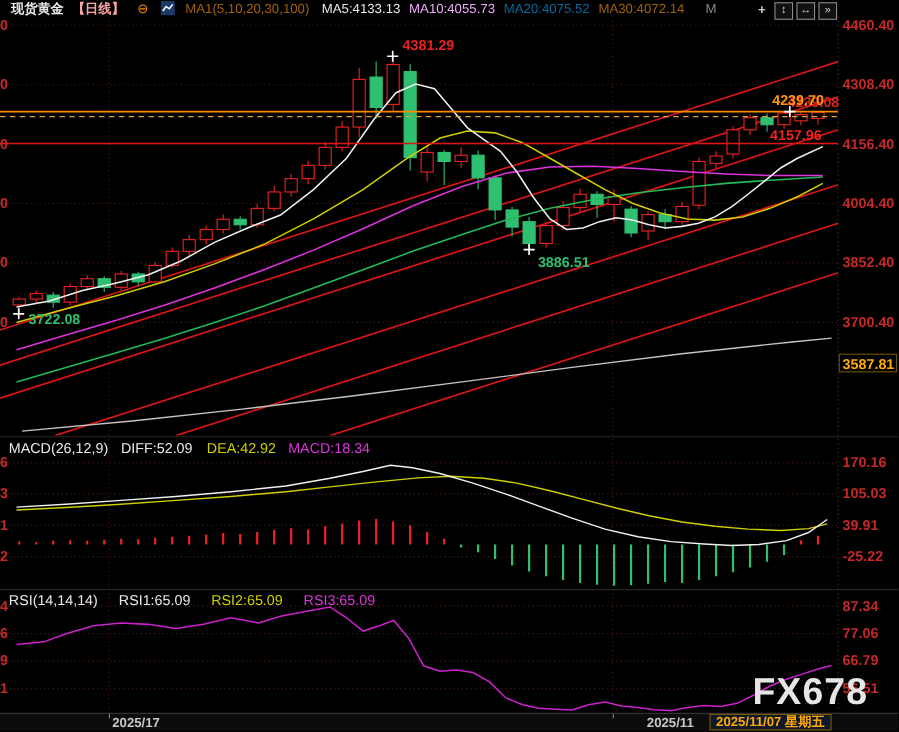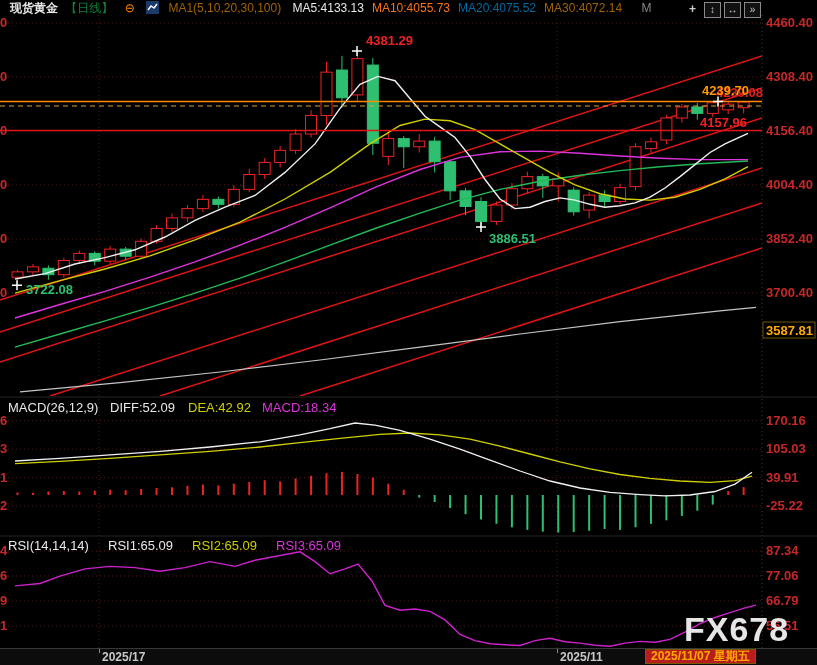--- a/index.html
+++ b/index.html
@@ -2,55 +2,55 @@
 <html><head>
 <meta charset="utf-8">
 <style>
   html,body{margin:0;padding:0;background:#000;}
   #app{position:relative;width:817px;height:665px;background:#000;overflow:hidden;
        font-family:"Liberation Sans",sans-serif;}
   #header{position:absolute;left:10px;top:0;height:16px;line-height:16px;font-size:12px;
           color:#ddd;white-space:nowrap;z-index:30;}
   #header span{margin-right:8px;}
   .sym{color:#e8e8e8;font-weight:bold;}
-  .period{color:#15803d;font-weight:normal;margin-left:-4px;}
+  .period{color:#fca5a5;font-weight:bold;margin-left:-4px;}
   .minicon{color:#ff8800;font-size:12px;}
   .masettings{color:#a16207;}
   .mode{color:#888;}
   #ctypeicon{display:inline-block;vertical-align:-2px;margin-right:6px;}
   #toolbar{position:absolute;right:56px;top:2px;z-index:30;display:flex;gap:3px;}
   .tool{width:15px;height:14px;border:1px solid #8a8a8a;color:#cfcfcf;font-size:10px;
         line-height:13px;text-align:center;background:#111;cursor:pointer;}
   .tool.nobox{border-color:transparent;background:transparent;font-weight:bold;font-size:12px;}
   #chart{position:absolute;left:0;top:0;z-index:5;}
   #taxis{position:absolute;left:0;top:648px;width:817px;height:17px;background:#0c0c0c;
          border-top:1px solid #383838;z-index:20;}
   .tlabel{position:absolute;top:1px;font-size:12px;font-weight:bold;color:#c8c8c8;}
   #datebadge{position:absolute;top:0px;left:645px;height:13px;line-height:13px;padding:0 5px;
              border:1px solid #7a5a00;color:#ffaa00;font-size:12px;font-weight:bold;
-             background:#b91c1c;white-space:nowrap;}
+             background:#0f172a;white-space:nowrap;}
   #watermark{position:absolute;left:684px;top:610px;font-size:34px;font-weight:bold;
              color:#e6e6e6;letter-spacing:1px;z-index:25;}
   text{font-family:"Liberation Sans",sans-serif;}
 </style>
 </head>
 <body>
 
 <div id="app">
 
   <div id="header">
     <span class="sym">现货黄金</span>
     <span class="period">【日线】</span>
     <span class="minicon">⊖</span>
     <svg id="ctypeicon" width="13" height="13">
       <rect x="0" y="0" width="13" height="13" fill="#1a3a6a"></rect>
       <polyline points="2,9 5,5 8,7 11,3" stroke="#fff" stroke-width="1.4" fill="none"></polyline>
     </svg>
     <span class="masettings">MA1(5,10,20,30,100)</span>
-    <span id="maVals"><span style="color: rgb(232, 232, 232);">MA5:4133.13</span><span style="color: #f97316;">MA10:4055.73</span><span style="color: #0369a1;">MA20:4075.52</span><span style="color: #a16207;">MA30:4072.14</span></span>
+    <span id="maVals"><span style="color: rgb(232, 232, 232);">MA5:4133.13</span><span style="color: #f0abfc;">MA10:4055.73</span><span style="color: #0369a1;">MA20:4075.52</span><span style="color: #a16207;">MA30:4072.14</span></span>
     <span class="mode">M</span>
   </div>
 
   <div id="toolbar">
       <div class="tool nobox">+</div>
       <div class="tool">↕</div>
       <div class="tool">↔</div>
       <div class="tool">»</div>
     </div>
 
@@ -306,19 +306,19 @@
         <text x="8" y="550" fill="#e8e8e8" font-size="13" font-weight="normal">RSI(14,14,14)</text>
         <text x="108" y="550" fill="#e8e8e8" font-size="13" font-weight="normal">RSI1:65.09</text>
         <text x="192" y="550" fill="#cfcf00" font-size="13" font-weight="normal">RSI2:65.09</text>
         <text x="276" y="550" fill="#dd33dd" font-size="13" font-weight="normal">RSI3:65.09</text>
       </g>
     </svg>
 
   <div id="taxis">
     <div id="datebadge" style="left: 645px;">2025/11/07 星期五</div>
   <div class="tlabel" style="left: 102px;">2025/17</div>
-      <div class="tlabel" style="left: 560px;">2025/11</div>
+      <div class="tlabel" style="left: 588px;">2025/11</div>
       <div style="position: absolute; top: 0px; width: 1px; height: 4px; background: rgb(136, 136, 136); left: 99px;"></div>
       <div style="position: absolute; top: 0px; width: 1px; height: 4px; background: rgb(136, 136, 136); left: 557px;"></div>
     </div>
 
   <div id="watermark">FX678</div>
 </div>
 
 </body></html>

